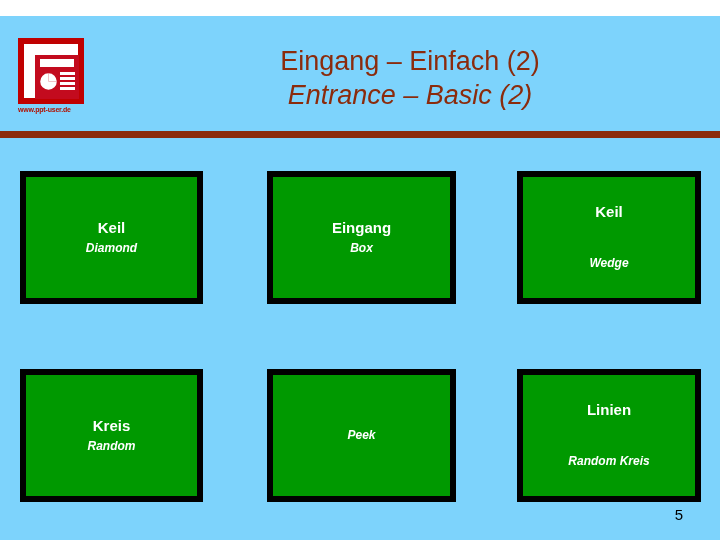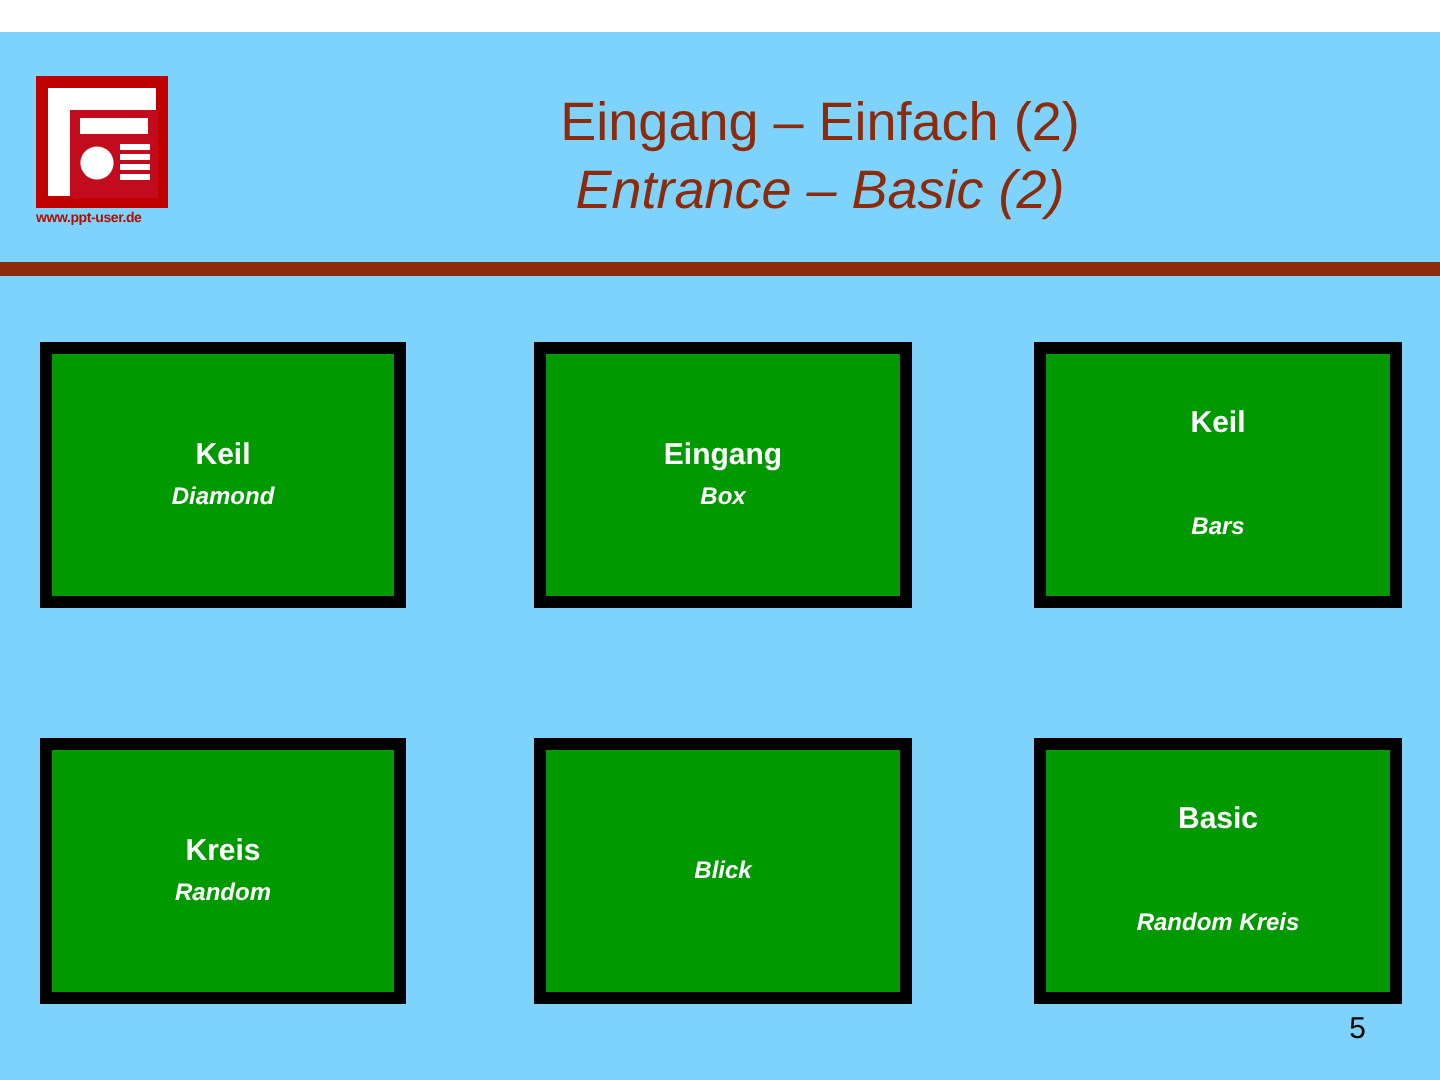--- a/index.html
+++ b/index.html
@@ -231,34 +231,34 @@
       <div class="effect-en">Diamond</div>
     </div>
 
     <div class="effect-box col-1 row-0">
       <div class="effect-de">Eingang</div>
       <div class="effect-en">Box</div>
     </div>
 
     <div class="effect-box col-2 row-0">
       <div class="effect-de">Keil</div>
-      <div class="effect-en">Bars</div>
+      <div class="effect-en">Wedge</div>
     </div>
 
     <div class="effect-box col-0 row-1">
       <div class="effect-de">Kreis</div>
       <div class="effect-en">Random</div>
     </div>
 
     <div class="effect-box col-1 row-1">
-      <div class="effect-en">Blick</div>
+      <div class="effect-en">Peek</div>
     </div>
 
     <div class="effect-box col-2 row-1">
-      <div class="effect-de">Basic</div>
+      <div class="effect-de">Linien</div>
       <div class="effect-en">Random Kreis</div>
     </div>
 
   </div>
 
   <div id="page-number">5</div>
 
 </div>
 
 </body></html>

